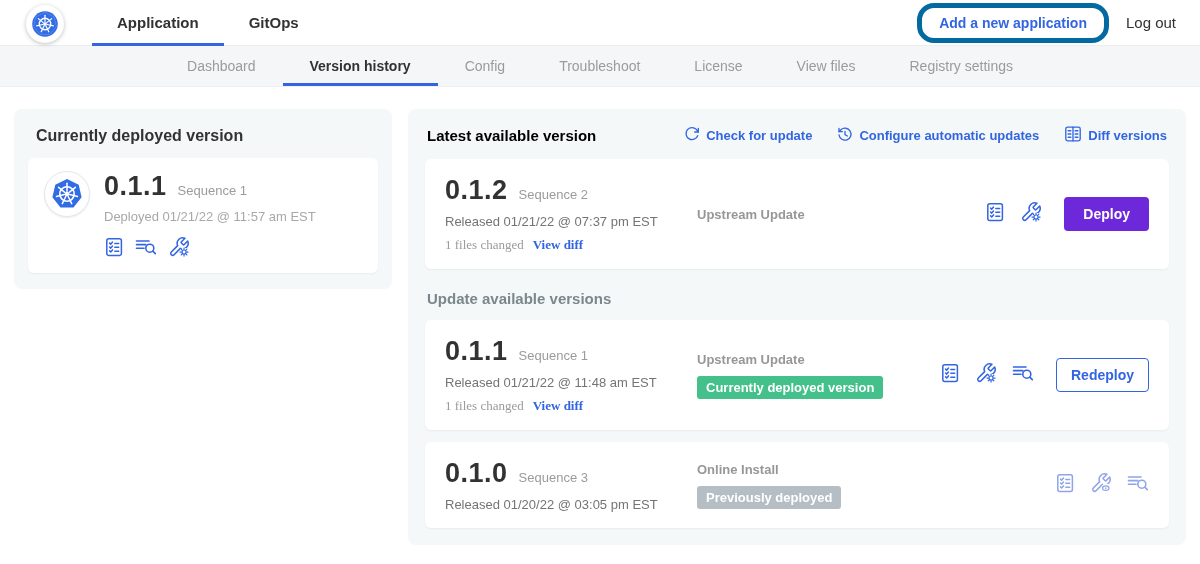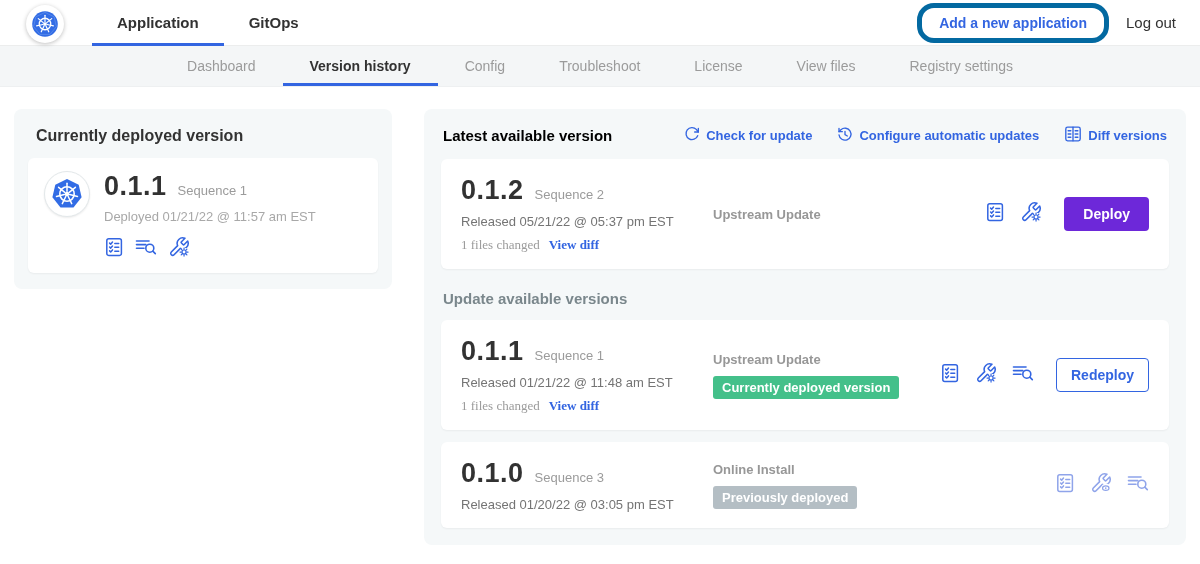--- a/index.html
+++ b/index.html
@@ -22,21 +22,21 @@
   .logout { margin-left:17px; font-size:15px; color:#323232; cursor:pointer; }
 
   
   .subnav { height:41px; background:#f4f6f7; display:flex; justify-content:center;
     border-bottom:1px solid #eef0f1; }
   .subnav-tab { padding:0 27px; display:flex; align-items:center; font-size:14px; color:#9b9b9b;
     border-bottom:3px solid transparent; padding-top:3px; cursor:pointer; }
   .subnav-tab.active { color:#323232; font-weight:bold; border-bottom-color:#3365e1; }
 
   
-  .main { display:flex; align-items:flex-start; gap:32px; padding:22px 14px 0 14px; }
+  .main { display:flex; align-items:flex-start; gap:16px; padding:22px 14px 0 14px; }
 
   .panel { background:#f5f8f9; border-radius:8px; }
   .left-panel { width:378px; padding:15px 14px 16px 14px; flex:none; }
   .left-title { font-size:16px; font-weight:bold; color:#323232; margin:3px 0 13px 8px; }
   .deployed-inner { background:#fff; border-radius:6px; box-shadow:0 1px 2px rgba(0,0,0,.05);
     padding:13px 16px 15px 16px; display:flex; }
   .k8s-chip { width:46px; height:46px; border-radius:50%; background:#fff;
     border:1px solid #e3e8ea; box-shadow:0 1px 2px rgba(0,0,0,.08);
     display:flex; align-items:center; justify-content:center; flex:none; margin-right:14px; }
   .ver-row { display:flex; align-items:baseline; }
@@ -242,21 +242,21 @@
         </div>
       </div>
     </div>
 
     <div class="version-card">
       <div class="vc-left">
         <div class="ver-row">
           <span class="ver-num">0.1.2</span>
           <span class="ver-seq">Sequence 2</span>
         </div>
-        <div class="released">Released 05/21/22 @ 05:37 pm EST</div>
+        <div class="released">Released 01/21/22 @ 07:37 pm EST</div>
         <div class="files-row">
           <span class="files-changed">1 files changed</span>
           <span class="view-diff">View diff</span>
         </div>
       </div>
       <div class="vc-mid">
         <div class="source-label">Upstream Update</div>
       </div>
       <div class="vc-right">
         <span>

